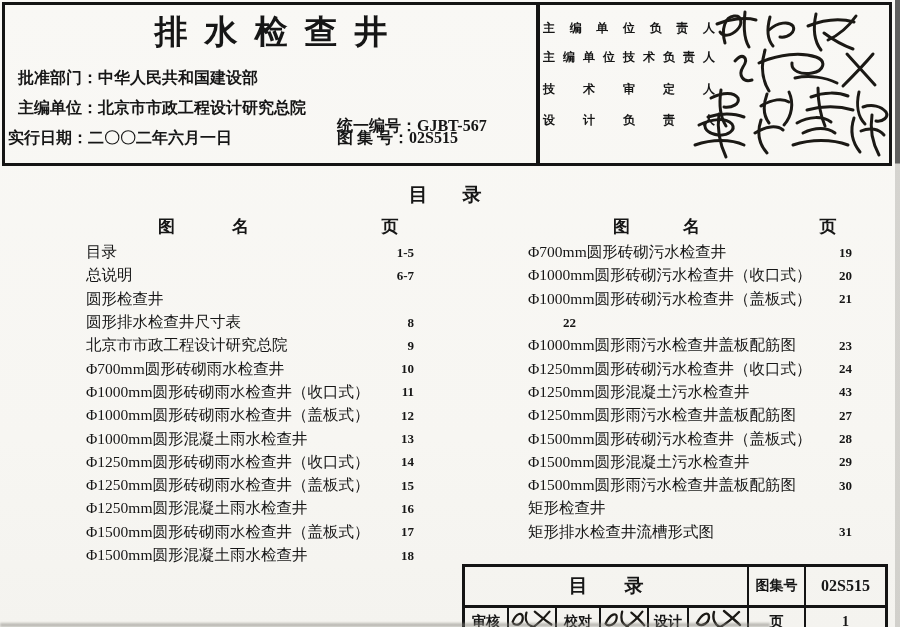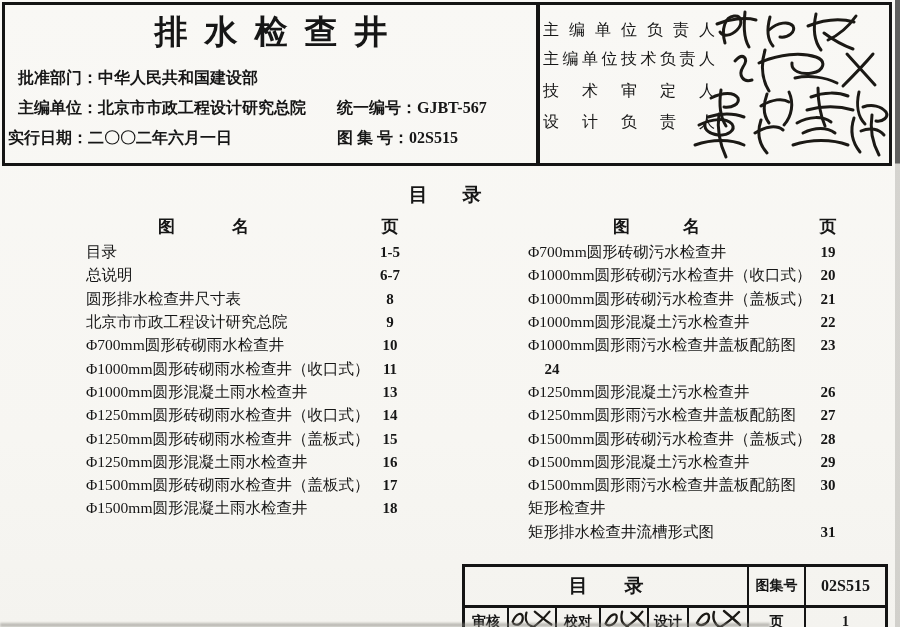--- a/index.html
+++ b/index.html
@@ -12,23 +12,23 @@
         background:linear-gradient(180deg,rgba(45,45,45,.75) 0 163px,rgba(120,118,112,.28) 164px 100%);}
   .bottom-smear{position:absolute;left:0;bottom:0;width:770px;height:4px;
         background:rgba(135,133,126,.5);filter:blur(1px);}
 
   
   .hdr{position:absolute;left:2px;top:2px;width:884px;height:158px;border:3px solid #141414;}
   .doc-title{position:absolute;left:0;top:5px;width:532px;text-align:center;
         font-size:33px;font-weight:700;letter-spacing:17px;text-indent:17px;white-space:nowrap;}
   .inforow{position:absolute;font-size:16px;font-weight:700;white-space:nowrap;}
   .ir1{top:63px;left:13px}.ir2{top:93px;left:13px}.ir3{top:123px;left:3px}
-  .irr1{top:63px;left:332px}.irr2{top:93px;left:332px}.irr3{top:123px;left:332px}
+  .irr1{top:63px;left:332px}.irr2{top:111px;left:332px}.irr3{top:123px;left:332px}
   .hdr-div{position:absolute;left:531px;top:0;width:4px;height:100%;background:#141414;}
-  .off-row{position:absolute;left:538px;width:172px;font-size:16px;font-weight:400;
+  .off-row{position:absolute;left:538px;width:172px;font-size:12px;font-weight:700;
         text-align:justify;text-align-last:justify;white-space:nowrap;
         display:inline-block;}
   .or1{top:15px}.or2{top:44px}.or3{top:76px}.or4{top:107px}
   .sig{position:absolute;}
   .sig path{fill:none;stroke:#1b1915;stroke-width:3;stroke-linecap:round;stroke-linejoin:round;}
   .sig-sm path{stroke-width:2.4;}
 
   
   .toc-title{position:absolute;left:378px;top:182px;width:134px;text-align:center;
         font-size:19px;font-weight:700;letter-spacing:15px;text-indent:15px;}
@@ -36,21 +36,21 @@
   .col-l{left:86px;width:330px;}
   .col-r{left:528px;width:326px;}
   .thead{position:relative;height:26px;font-size:17px;font-weight:700;}
   .thead .g1{position:absolute;left:72px;}
   .thead .g2{position:absolute;left:146px;}
   .thead .gp{position:absolute;left:280px;width:48px;text-align:center;}
   .col-r .thead .g1{left:85px}.col-r .thead .g2{left:155px}.col-r .thead .gp{left:276px}
   .trow{display:flex;align-items:center;height:23.3px;font-size:15.5px;white-space:nowrap;}
   .tname{overflow:visible;}
   .col-l .tname{width:280px}.col-r .tname{width:276px}
-  .tpage{width:48px;text-align:center;font-size:15px;font-weight:700;}
+  .tpage{width:48px;text-align:right;font-size:13px;font-weight:700;}
 
   
   .tb{position:absolute;left:462px;top:564px;width:426px;border:3px solid #141414;box-sizing:border-box;}
   .tb-r1{display:flex;height:38px;border-bottom:3px solid #141414;}
   .tb-r1 .t{width:284px;border-right:2px solid #141414;text-align:center;line-height:38px;
         font-size:19px;font-weight:700;letter-spacing:16px;text-indent:16px;box-sizing:border-box;}
   .tb-r1 .al{width:57px;border-right:2px solid #141414;text-align:center;line-height:38px;
         font-size:14px;font-weight:700;box-sizing:border-box;}
   .tb-r1 .an{flex:1;text-align:center;line-height:38px;font-size:16px;font-weight:700;}
   .tb-r2{display:flex;height:34px;}
@@ -149,34 +149,42 @@
     </div>
     <div class="trow">
         <span class="tname">目录</span>
         <span class="tpage">1-5</span>
       </div>
     <div class="trow">
         <span class="tname">总说明</span>
         <span class="tpage">6-7</span>
       </div>
     <div class="trow">
+        <span class="tname">圆形检查井</span>
+        <span class="tpage"></span>
+      </div>
+    <div class="trow">
         <span class="tname">圆形排水检查井尺寸表</span>
         <span class="tpage">8</span>
       </div>
     <div class="trow">
         <span class="tname">北京市市政工程设计研究总院</span>
         <span class="tpage">9</span>
       </div>
     <div class="trow">
         <span class="tname">Φ700mm圆形砖砌雨水检查井</span>
         <span class="tpage">10</span>
       </div>
     <div class="trow">
         <span class="tname">Φ1000mm圆形砖砌雨水检查井（收口式）</span>
         <span class="tpage">11</span>
+      </div>
+    <div class="trow">
+        <span class="tname">Φ1000mm圆形砖砌雨水检查井（盖板式）</span>
+        <span class="tpage">12</span>
       </div>
     <div class="trow">
         <span class="tname">Φ1000mm圆形混凝土雨水检查井</span>
         <span class="tpage">13</span>
       </div>
     <div class="trow">
         <span class="tname">Φ1250mm圆形砖砌雨水检查井（收口式）</span>
         <span class="tpage">14</span>
       </div>
     <div class="trow">
@@ -209,33 +217,33 @@
       </div>
     <div class="trow">
         <span class="tname">Φ1000mm圆形砖砌污水检查井（收口式）</span>
         <span class="tpage">20</span>
       </div>
     <div class="trow">
         <span class="tname">Φ1000mm圆形砖砌污水检查井（盖板式）</span>
         <span class="tpage">21</span>
       </div>
     <div class="trow">
-        <span class="tname">Φ1000mm圆形混凝土污水检查井</span>
         <span class="tpage">22</span>
       </div>
     <div class="trow">
         <span class="tname">Φ1000mm圆形雨污水检查井盖板配筋图</span>
         <span class="tpage">23</span>
       </div>
     <div class="trow">
+        <span class="tname">Φ1250mm圆形砖砌污水检查井（收口式）</span>
         <span class="tpage">24</span>
       </div>
     <div class="trow">
         <span class="tname">Φ1250mm圆形混凝土污水检查井</span>
-        <span class="tpage">26</span>
+        <span class="tpage">43</span>
       </div>
     <div class="trow">
         <span class="tname">Φ1250mm圆形雨污水检查井盖板配筋图</span>
         <span class="tpage">27</span>
       </div>
     <div class="trow">
         <span class="tname">Φ1500mm圆形砖砌污水检查井（盖板式）</span>
         <span class="tpage">28</span>
       </div>
     <div class="trow">

